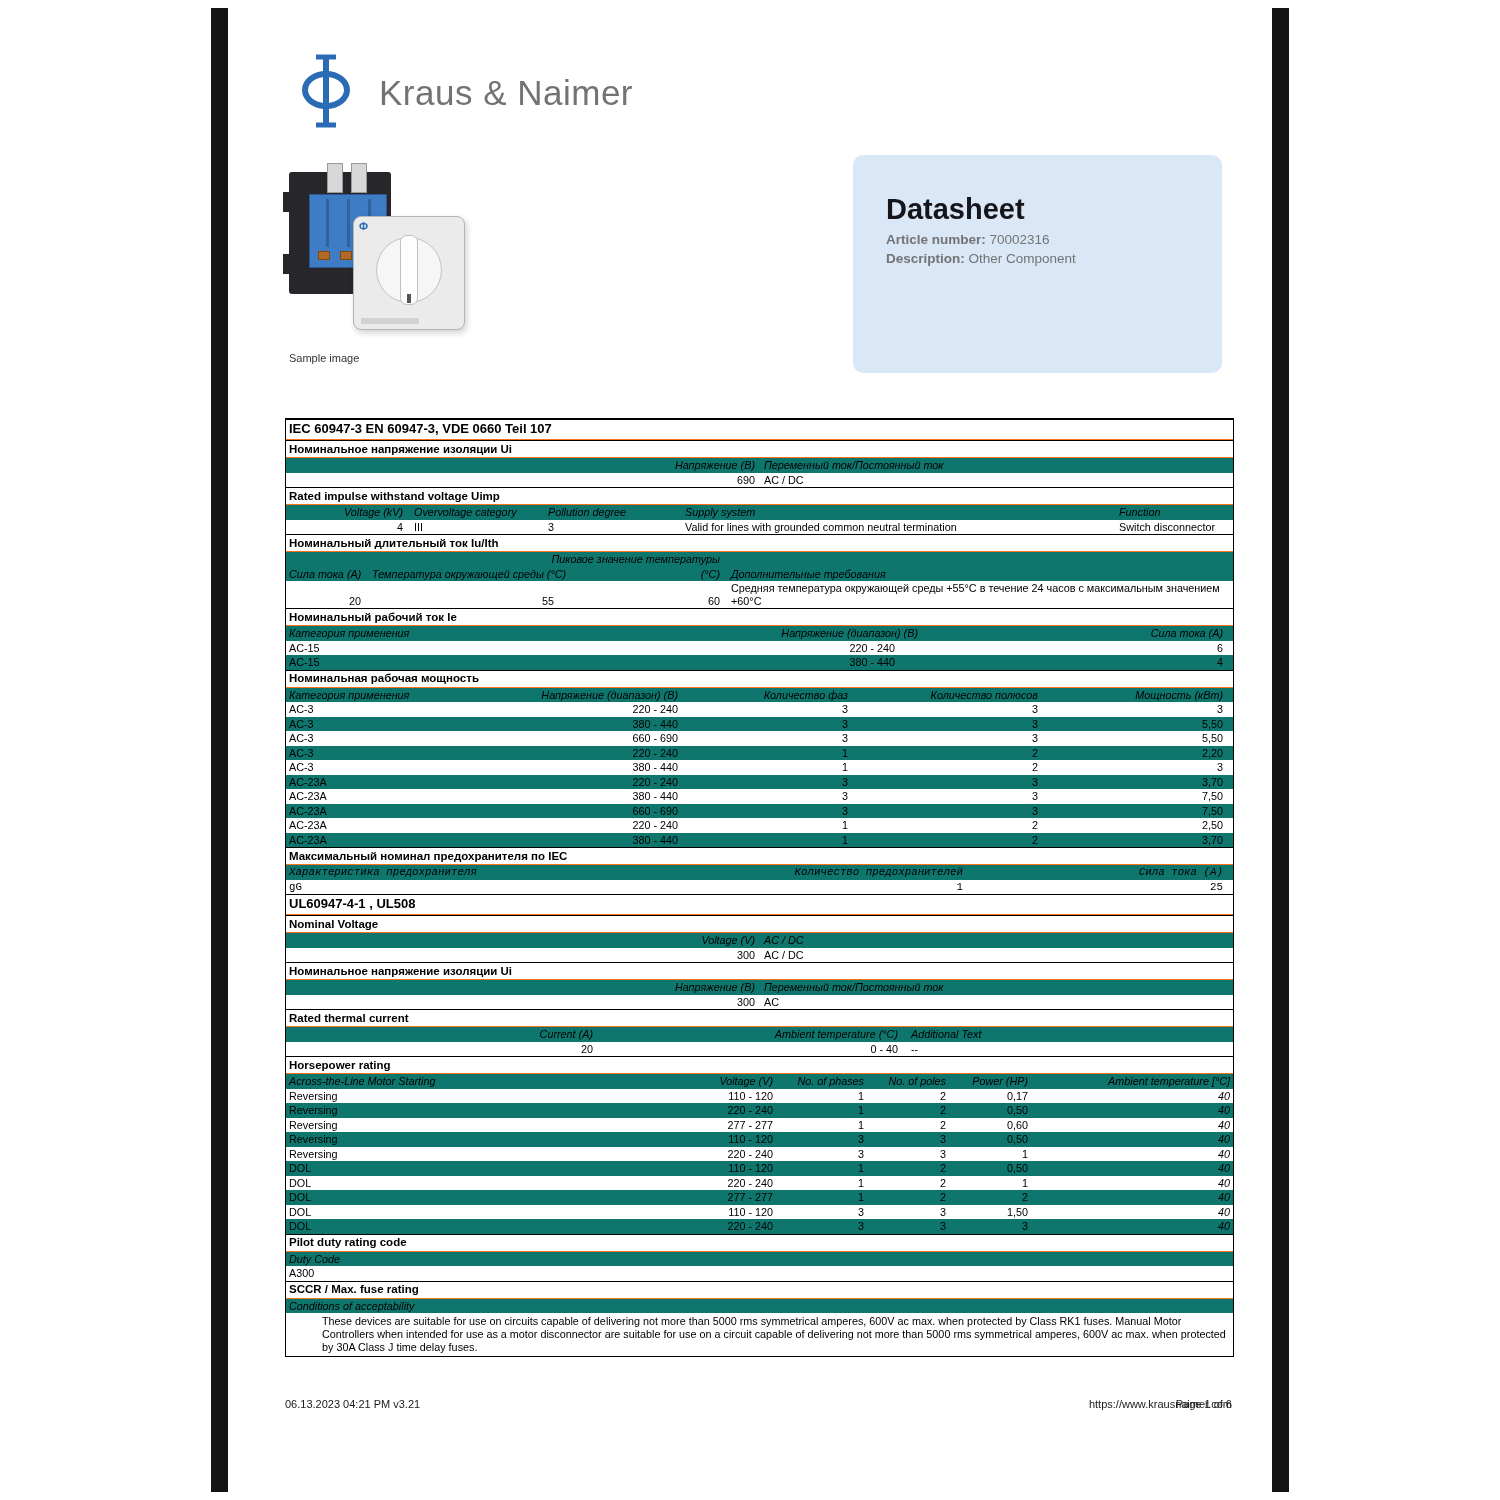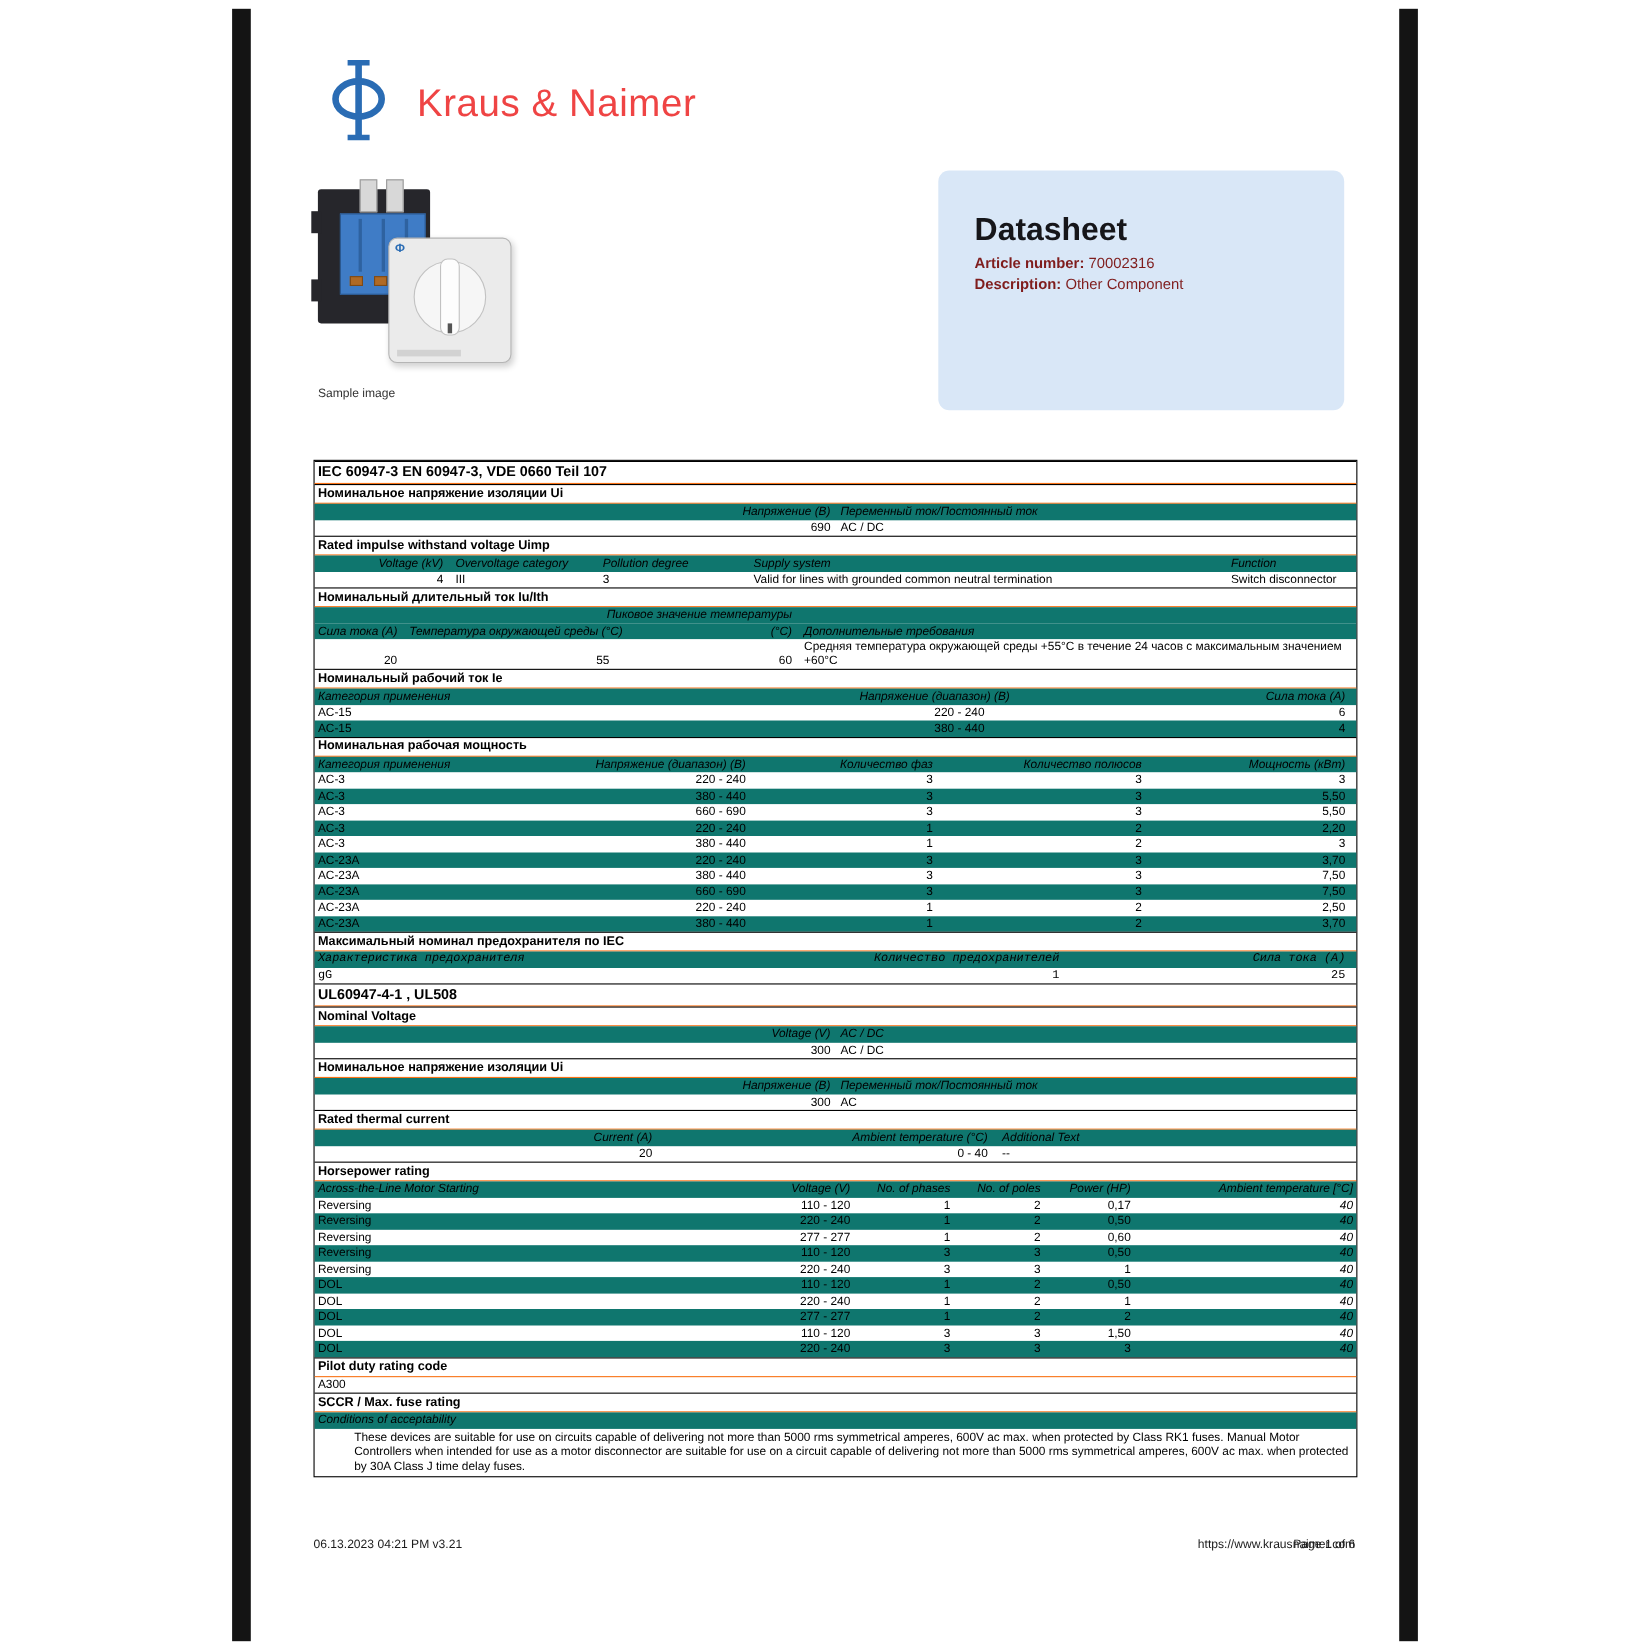--- a/index.html
+++ b/index.html
@@ -5,21 +5,21 @@
   html,body{margin:0;padding:0;background:#fff;}
   .canvas{position:relative;width:1500px;height:1500px;background:#ffffff;overflow:hidden;
           font-family:"Liberation Sans",sans-serif;color:#000;}
   
   .edge{position:absolute;top:8px;height:1484px;width:17px;background:#141414;}
   .edge-left{left:211px;}
   .edge-right{left:1272px;}
 
   
   .brand{position:absolute;left:297px;top:52px;display:flex;align-items:center;gap:24px;}
-  .brand-name{font-size:35px;color:#ef4444;letter-spacing:.5px;}
+  .brand-name{font-size:35px;color:#737373;letter-spacing:.5px;}
 
   
   .product{position:absolute;left:283px;top:158px;width:210px;height:188px;}
   .product *{position:absolute;box-sizing:border-box;}
   .p-back{left:6px;top:14px;width:102px;height:122px;background:#26262b;border-radius:3px;}
   .p-tab{left:0;width:9px;height:20px;background:#26262b;}
   .p-tab1{top:34px;} .p-tab2{top:96px;}
   .p-conn{top:5px;width:16px;height:30px;background:#d8d8d8;border:1px solid #9a9a9a;}
   .p-conn1{left:44px;} .p-conn2{left:68px;}
   .p-blue{left:26px;top:36px;width:78px;height:74px;background:#3f7cc6;border:1px solid #2b588f;}
@@ -32,21 +32,21 @@
   .p-phi{left:76px;top:62px;color:#2a6cb4;font-size:11px;font-weight:bold;}
   .p-knob{left:93px;top:79px;width:66px;height:66px;background:#f6f6f6;border:1px solid #c2c2c2;border-radius:50%;}
   .p-handle{left:117px;top:77px;width:18px;height:70px;background:#fdfdfd;border:1px solid #c2c2c2;border-radius:7px;}
   .p-ind{left:124px;top:136px;width:4px;height:9px;background:#555;}
   .p-label{left:78px;top:160px;width:58px;height:6px;background:#d2d2d2;}
   .caption{position:absolute;left:289px;top:352px;font-size:11px;color:#333;}
 
   
   .panel{position:absolute;left:853px;top:155px;width:369px;height:218px;background:#d9e7f7;border-radius:10px;}
   .panel-title{position:absolute;left:33px;top:38px;font-size:29px;font-weight:bold;color:#16161a;}
-  .panel-line{position:absolute;left:33px;font-size:13.5px;color:#7f1d1d;}
+  .panel-line{position:absolute;left:33px;font-size:13.5px;color:#737373;}
   .line-article{top:77px;}
   .line-desc{top:96px;}
   .lbl{font-weight:bold;}
 
   
   .dtable{position:absolute;left:285px;top:418px;width:947px;border:1px solid #000;box-sizing:content-box;}
   .trow{display:grid;align-items:center;min-height:14px;font-size:10.8px;line-height:12.5px;}
   .shade{background:#0f766e;}
   .row-header .tcell{font-style:italic;}
   .row-section{font-weight:bold;font-size:11.5px;border-top:1px solid #000;border-bottom:1px solid #f97316;min-height:16px;}
@@ -435,20 +435,23 @@
         <span class="tcell c0">DOL</span>
         <span class="tcell c1">220 - 240</span>
         <span class="tcell c2">3</span>
         <span class="tcell c3">3</span>
         <span class="tcell c4">3</span>
         <span class="tcell c5">40</span>
       </div>
       <div class="trow row-section grid-one">
         <span class="tcell c0">Pilot duty rating code</span>
       </div>
+      <div class="trow row-header grid-one shade">
+        <span class="tcell c0">Duty Code</span>
+      </div>
       <div class="trow row-data grid-one">
         <span class="tcell c0">A300</span>
       </div>
       <div class="trow row-section grid-one">
         <span class="tcell c0">SCCR / Max. fuse rating</span>
       </div>
       <div class="trow row-header grid-one shade">
         <span class="tcell c0">Conditions of acceptability</span>
       </div>
       <div class="trow row-para grid-para">

